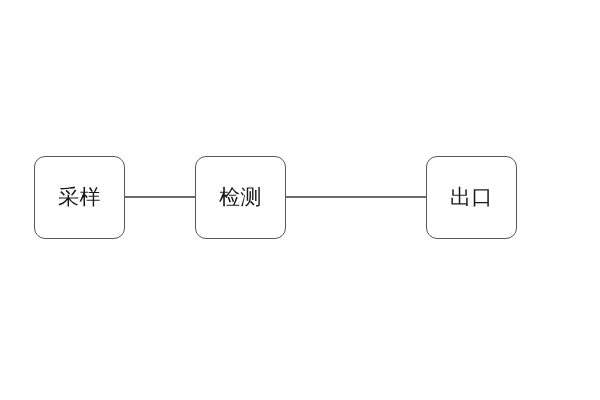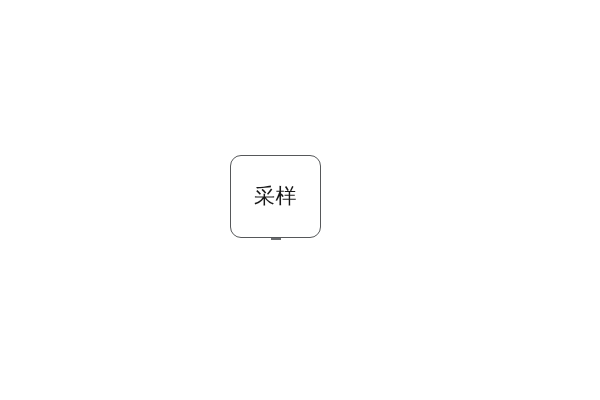--- a/index.html
+++ b/index.html
@@ -19,21 +19,21 @@
     height: 400px;
     background: #ffffff;
   }
   .flow-row {
     position: absolute;
     left: 34px;
     top: 155px;
     width: 483px;
     height: 84px;
     display: flex;
-    flex-direction: column;
+    flex-direction: row;
     align-items: center;
   }
   .node-box {
     width: 91px;
     height: 83px;
     box-sizing: border-box;
     border: 1.5px solid #56585a;
     border-radius: 11px;
     background: #ffffff;
     display: flex;
@@ -62,21 +62,27 @@
 
 <div id="diagram-canvas">
   <div class="flow-row">
 
     <div class="node-box">
       <span class="node-label">采样</span>
     </div>
 
     <div class="connector"></div>
 
+    <div class="node-box">
+      <span class="node-label">检测</span>
+    </div>
 
     <div class="connector"></div>
 
 
     <div class="connector"></div>
 
+    <div class="node-box">
+      <span class="node-label">出口</span>
+    </div>
 
   </div>
 </div>
 
 </body></html>

